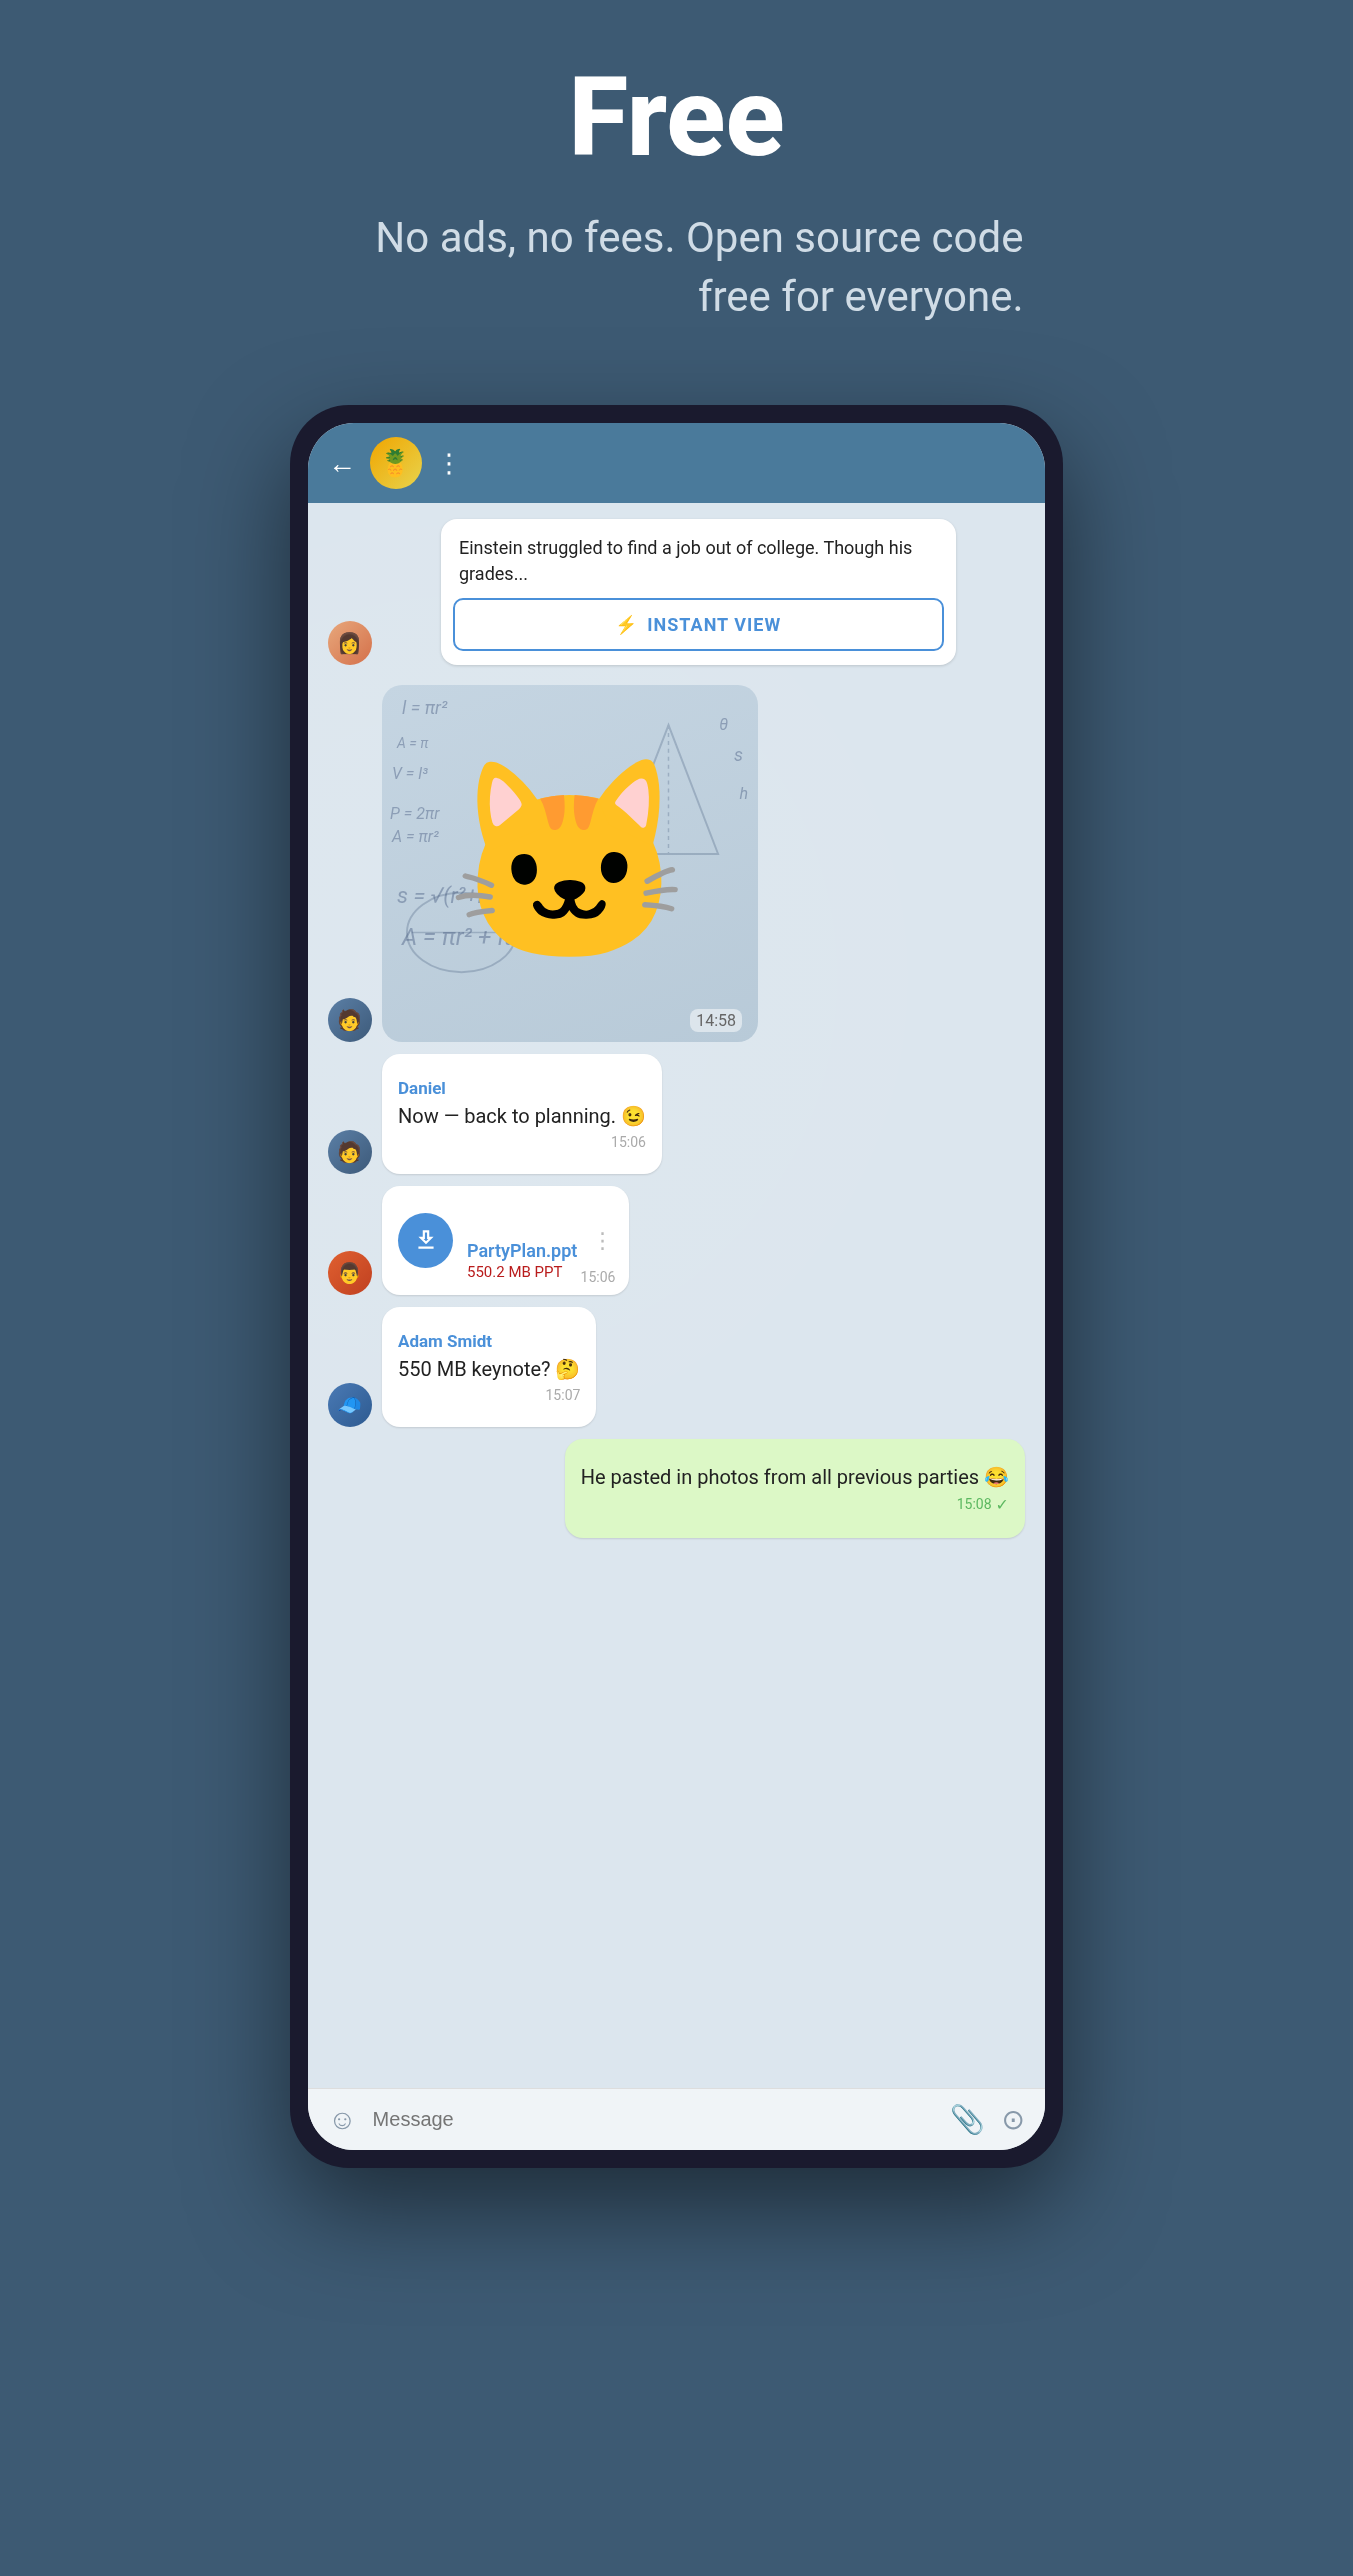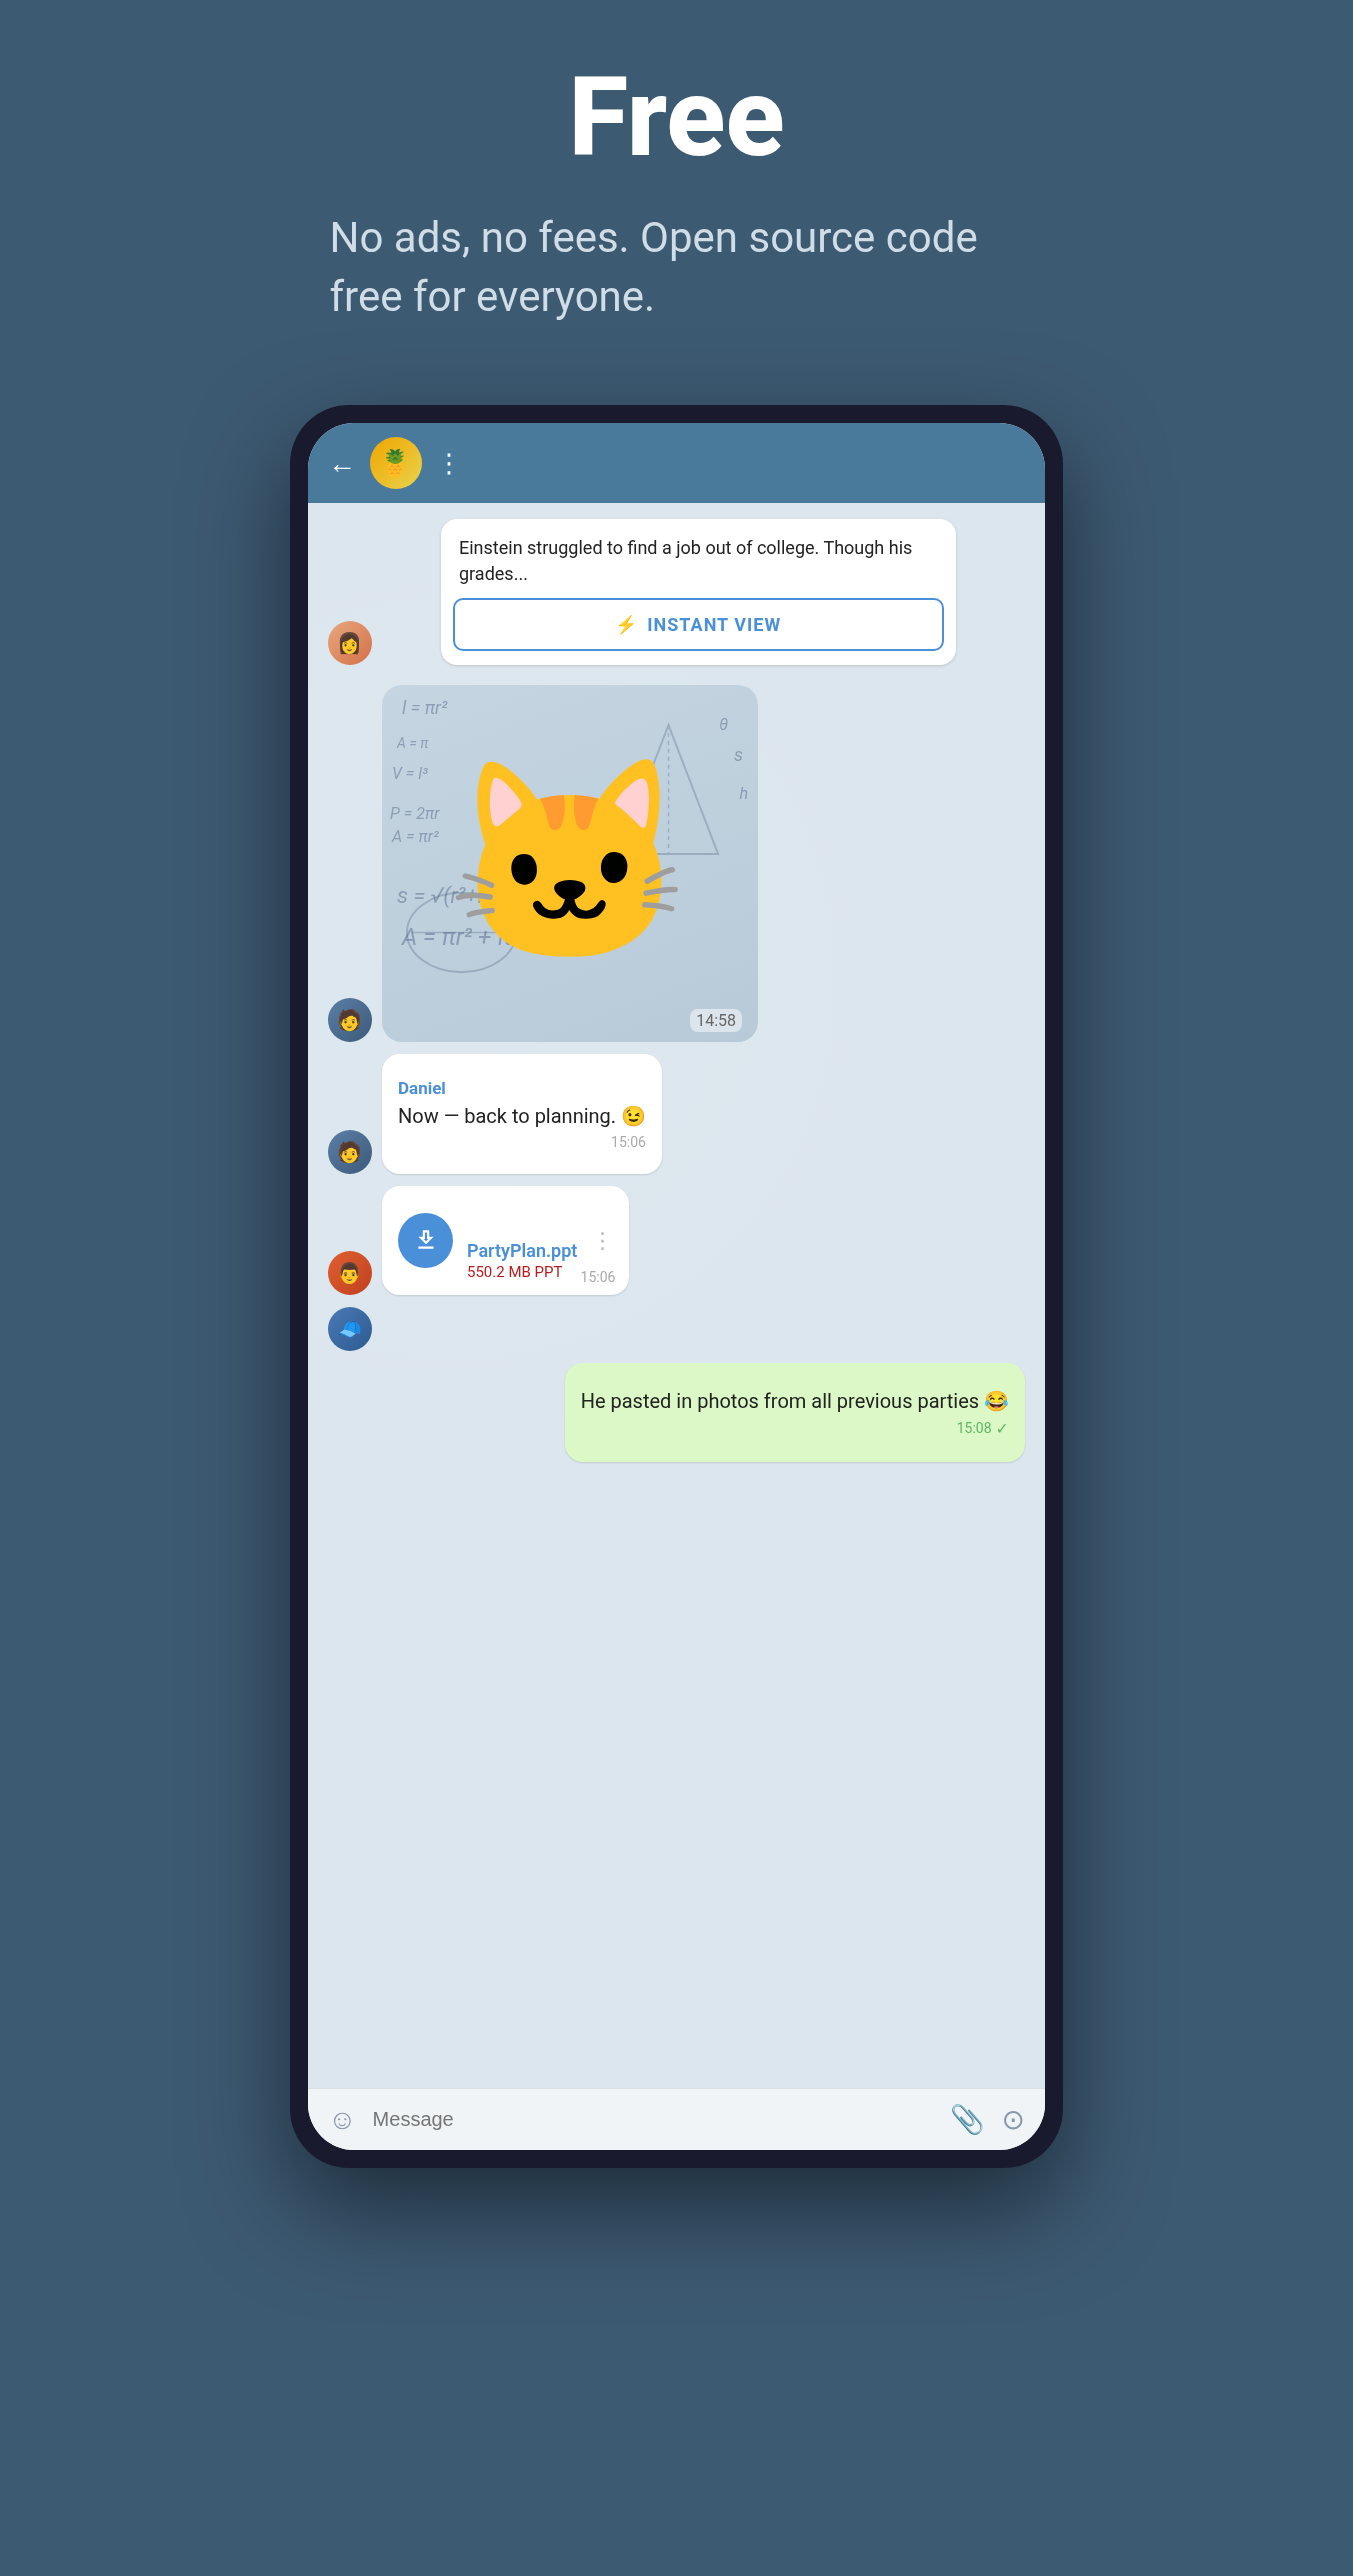--- a/index.html
+++ b/index.html
@@ -20,21 +20,21 @@
       font-size: 109px;
       font-weight: 800;
       text-align: center;
       line-height: 1.1;
       margin-bottom: 30px;
     }
     .page-subtitle {
       color: #d0dce6;
       font-size: 42px;
       font-weight: 400;
-      text-align: left;
+      text-align: right;
       line-height: 1.4;
       margin-bottom: 79px;
       max-width: 694px;
     }
 
     
     .phone-frame {
       width: 773px;
       background: #1a1a2e;
       border-radius: 59px;
@@ -420,20 +420,25 @@
           </div>
           <span class="file-more">⋮</span>
           <div class="file-time">15:06</div>
         </div>
       </div>
 
       <div class="msg-row left">
         <div class="user-avatar-sm av-boy3">
           <span>🧢</span>
         </div>
+        <div class="bubble white">
+          <div class="bubble-sender">Adam Smidt</div>
+          <div class="bubble-text">550 MB keynote? 🤔</div>
+          <div class="bubble-time">15:07</div>
+        </div>
       </div>
 
       <div class="msg-row right">
         <div class="bubble green">
           <div class="bubble-text">He pasted in photos from all previous parties 😂</div>
           <div class="bubble-time green-time">
             <span>15:08</span>
             <span class="checkmark">✓</span>
           </div>
         </div>

